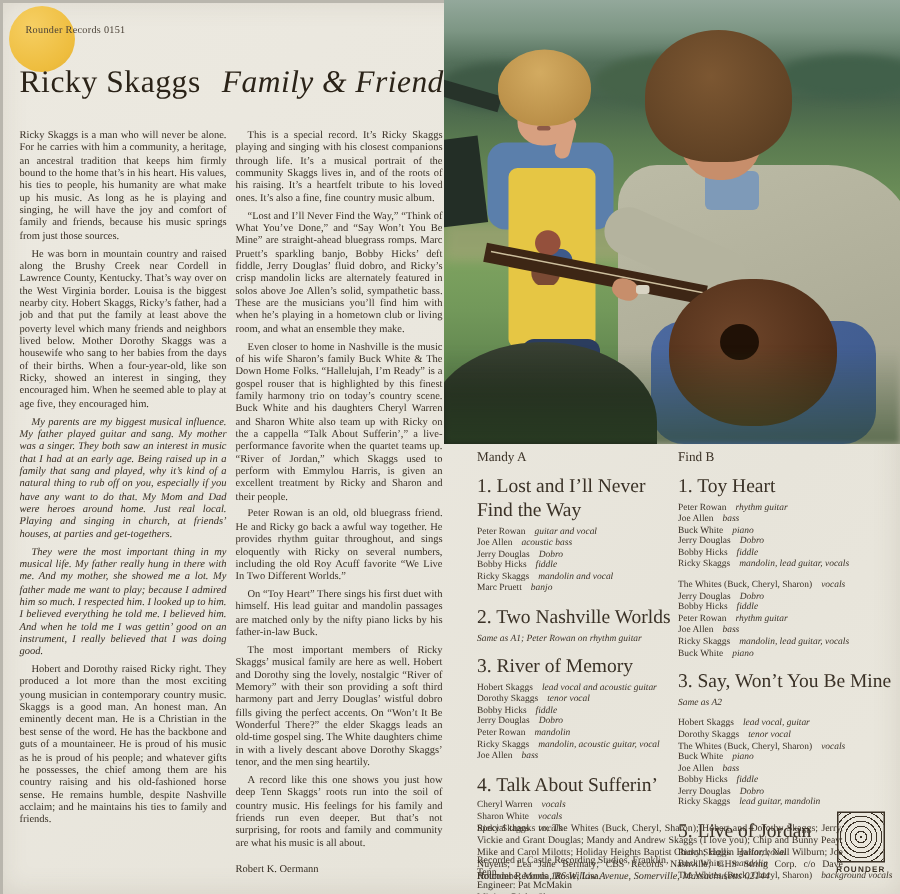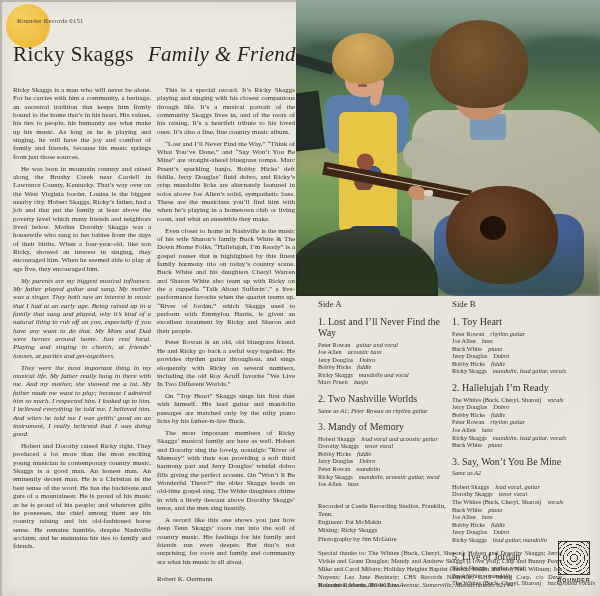--- a/index.html
+++ b/index.html
@@ -71,21 +71,21 @@
   .guitar-hole{left:184px;top:216px;width:26px;height:24px;border-radius:50%;background:#201106;}
   
   .case{left:-10px;top:228px;width:152px;height:76px;border-radius:50% 50% 6px 6px/70% 70% 6px 6px;
     background:linear-gradient(180deg,#3a4234 0%,#242a1f 45%,#1c2118 100%);}
   
   .side{position:absolute;top:299px;font-size:6.3px;color:#3a3126;}
   .sideA{left:318px;width:132px;}
   .sideB{left:452px;width:146px;}
   .side-heading{font-size:8.8px;margin-bottom:5px;}
   .track{margin-bottom:6px;}
-  .track-title{font-size:10px;margin:7px 0 2.5px 0;}
+  .track-title{font-size:13px;margin:7px 0 2.5px 0;}
   .person{line-height:7.6px;}
   .p-name{margin-right:6px;}
   .p-role{font-style:italic;}
   .track-note{font-style:italic;line-height:7.6px;}
   
   .credits{margin-top:14px;font-size:6.6px;line-height:8.2px;}
   .thanks{position:absolute;left:318px;top:549px;width:244px;font-size:6.6px;line-height:7.9px;text-align:justify;}
   .footer{position:absolute;left:318px;top:581px;font-size:6.8px;}
   .footer i{font-style:italic;}
   
@@ -112,21 +112,21 @@
       <p class="para roman">He was born in mountain country and raised along the Brushy Creek near Cordell in Lawrence County, Kentucky. That’s way over on the West Virginia border. Louisa is the biggest nearby city. Hobert Skaggs, Ricky’s father, had a job and that put the family at least above the poverty level which many friends and neighbors lived below. Mother Dorothy Skaggs was a housewife who sang to her babies from the days of their births. When a four-year-old, like son Ricky, showed an interest in singing, they encouraged him. When he seemed able to play at age five, they encouraged him.</p>
       <p class="para italic">My parents are my biggest musical influence. My father played guitar and sang. My mother was a singer. They both saw an interest in music that I had at an early age. Being raised up in a family that sang and played, why it’s kind of a natural thing to rub off on you, especially if you have any want to do that. My Mom and Dad were heroes around home. Just real local. Playing and singing in church, at friends’ houses, at parties and get-togethers.</p>
       <p class="para italic">They were the most important thing in my musical life. My father really hung in there with me. And my mother, she showed me a lot. My father made me want to play; because I admired him so much. I respected him. I looked up to him. I believed everything he told me. I believed him. And when he told me I was gettin’ good on an instrument, I really believed that I was doing good.</p>
       <p class="para roman">Hobert and Dorothy raised Ricky right. They produced a lot more than the most exciting young musician in contemporary country music. Skaggs is a good man. An honest man. An eminently decent man. He is a Christian in the best sense of the word. He has the backbone and guts of a mountaineer. He is proud of his music as he is proud of his people; and whatever gifts he possesses, the chief among them are his country raising and his old-fashioned horse sense. He remains humble, despite Nashville acclaim; and he maintains his ties to family and friends.</p>
     </div>
   <div class="col col2" id="col2">
       <p class="para roman">This is a special record. It’s Ricky Skaggs playing and singing with his closest companions through life. It’s a musical portrait of the community Skaggs lives in, and of the roots of his raising. It’s a heartfelt tribute to his loved ones. It’s also a fine, fine country music album.</p>
       <p class="para roman">“Lost and I’ll Never Find the Way,” “Think of What You’ve Done,” and “Say Won’t You Be Mine” are straight-ahead bluegrass romps. Marc Pruett’s sparkling banjo, Bobby Hicks’ deft fiddle, Jerry Douglas’ fluid dobro, and Ricky’s crisp mandolin licks are alternately featured in solos above Joe Allen’s solid, sympathetic bass. These are the musicians you’ll find him with when he’s playing in a hometown club or living room, and what an ensemble they make.</p>
       <p class="para roman">Even closer to home in Nashville is the music of his wife Sharon’s family Buck White &amp; The Down Home Folks. “Hallelujah, I’m Ready” is a gospel rouser that is highlighted by this finest family harmony trio on today’s country scene. Buck White and his daughters Cheryl Warren and Sharon White also team up with Ricky on the a cappella “Talk About Sufferin’,” a live-performance favorite when the quartet teams up. “River of Jordan,” which Skaggs used to perform with Emmylou Harris, is given an excellent treatment by Ricky and Sharon and their people.</p>
       <p class="para roman">Peter Rowan is an old, old bluegrass friend. He and Ricky go back a awful way together. He provides rhythm guitar throughout, and sings eloquently with Ricky on several numbers, including the old Roy Acuff favorite “We Live In Two Different Worlds.”</p>
-      <p class="para roman">On “Toy Heart” Skaggs sings his first duet with himself. His lead guitar and mandolin passages are matched only by the nifty piano licks by his father-in-law Buck.</p>
+      <p class="para roman">On “Toy Heart” There sings his first duet with himself. His lead guitar and mandolin passages are matched only by the nifty piano licks by his father-in-law Buck.</p>
       <p class="para roman">The most important members of Ricky Skaggs’ musical family are here as well. Hobert and Dorothy sing the lovely, nostalgic “River of Memory” with their son providing a soft third harmony part and Jerry Douglas’ wistful dobro fills giving the perfect accents. On “Won’t It Be Wonderful There?” the elder Skaggs leads an old-time gospel sing. The White daughters chime in with a lively descant above Dorothy Skaggs’ tenor, and the men sing heartily.</p>
       <p class="para roman">A record like this one shows you just how deep Tenn Skaggs’ roots run into the soil of country music. His feelings for his family and friends run even deeper. But that’s not surprising, for roots and family and community are what his music is all about.</p>
       <p class="para signature">Robert K. Oermann</p>
     </div>
 
   <div class="photo">
     <div class="ph-bg"></div>
     <div class="ph-trees"></div>
     <div class="ph-path"></div>
     <div class="fence-a"></div>
@@ -150,64 +150,69 @@
     <div class="guitar-body"></div>
     <div class="guitar-hole"></div>
     <div class="case"></div>
     <div class="man-face"></div>
     <div class="man-smile"></div>
     <div class="man-hair"></div>
     <div class="ph-grass"></div>
   </div>
 
   <div class="side sideA" id="sideA">
-      <div class="side-heading">Side A</div>
+      <div class="side-heading">Mandy A</div>
       <div class="track">
         <div class="track-title"><span>1. </span><span>Lost and I’ll Never Find the Way</span></div>
         <div class="person"><span class="p-name">Peter Rowan</span><span class="p-role">guitar and vocal</span></div>
         <div class="person"><span class="p-name">Joe Allen</span><span class="p-role">acoustic bass</span></div>
         <div class="person"><span class="p-name">Jerry Douglas</span><span class="p-role">Dobro</span></div>
         <div class="person"><span class="p-name">Bobby Hicks</span><span class="p-role">fiddle</span></div>
         <div class="person"><span class="p-name">Ricky Skaggs</span><span class="p-role">mandolin and vocal</span></div>
         <div class="person"><span class="p-name">Marc Pruett</span><span class="p-role">banjo</span></div>
       </div>
       <div class="track">
         <div class="track-title"><span>2. </span><span>Two Nashville Worlds</span></div>
         <div class="track-note">Same as A1; Peter Rowan on rhythm guitar</div>
       </div>
       <div class="track">
-        <div class="track-title"><span>3. </span><span>Mandy of Memory</span></div>
+        <div class="track-title"><span>3. </span><span>River of Memory</span></div>
         <div class="person"><span class="p-name">Hobert Skaggs</span><span class="p-role">lead vocal and acoustic guitar</span></div>
         <div class="person"><span class="p-name">Dorothy Skaggs</span><span class="p-role">tenor vocal</span></div>
         <div class="person"><span class="p-name">Bobby Hicks</span><span class="p-role">fiddle</span></div>
         <div class="person"><span class="p-name">Jerry Douglas</span><span class="p-role">Dobro</span></div>
         <div class="person"><span class="p-name">Peter Rowan</span><span class="p-role">mandolin</span></div>
         <div class="person"><span class="p-name">Ricky Skaggs</span><span class="p-role">mandolin, acoustic guitar, vocal</span></div>
         <div class="person"><span class="p-name">Joe Allen</span><span class="p-role">bass</span></div>
+      </div>
+      <div class="track">
+        <div class="track-title"><span>4. </span><span>Talk About Sufferin’</span></div>
+        <div class="person"><span class="p-name">Cheryl Warren</span><span class="p-role">vocals</span></div>
+        <div class="person"><span class="p-name">Sharon White</span><span class="p-role">vocals</span></div>
+        <div class="person"><span class="p-name">Ricky Skaggs</span><span class="p-role">vocals</span></div>
       </div>
       <div class="credits">
         <div class="credit-line">Recorded at Castle Recording Studios, Franklin, Tenn.</div>
         <div class="credit-line">Engineer: Pat McMakin</div>
         <div class="credit-line">Mixing: Ricky Skaggs</div>
         <div class="credit-line">Photography by Jim McGuire</div>
       </div>
     </div>
   <div class="side sideB" id="sideB">
-      <div class="side-heading">Side B</div>
+      <div class="side-heading">Find B</div>
       <div class="track">
         <div class="track-title"><span>1. </span><span>Toy Heart</span></div>
         <div class="person"><span class="p-name">Peter Rowan</span><span class="p-role">rhythm guitar</span></div>
         <div class="person"><span class="p-name">Joe Allen</span><span class="p-role">bass</span></div>
         <div class="person"><span class="p-name">Buck White</span><span class="p-role">piano</span></div>
         <div class="person"><span class="p-name">Jerry Douglas</span><span class="p-role">Dobro</span></div>
         <div class="person"><span class="p-name">Bobby Hicks</span><span class="p-role">fiddle</span></div>
         <div class="person"><span class="p-name">Ricky Skaggs</span><span class="p-role">mandolin, lead guitar, vocals</span></div>
       </div>
       <div class="track">
-        <div class="track-title"><span>2. </span><span>Hallelujah I’m Ready</span></div>
         <div class="person"><span class="p-name">The Whites (Buck, Cheryl, Sharon)</span><span class="p-role">vocals</span></div>
         <div class="person"><span class="p-name">Jerry Douglas</span><span class="p-role">Dobro</span></div>
         <div class="person"><span class="p-name">Bobby Hicks</span><span class="p-role">fiddle</span></div>
         <div class="person"><span class="p-name">Peter Rowan</span><span class="p-role">rhythm guitar</span></div>
         <div class="person"><span class="p-name">Joe Allen</span><span class="p-role">bass</span></div>
         <div class="person"><span class="p-name">Ricky Skaggs</span><span class="p-role">mandolin, lead guitar, vocals</span></div>
         <div class="person"><span class="p-name">Buck White</span><span class="p-role">piano</span></div>
       </div>
       <div class="track">
         <div class="track-title"><span>3. </span><span>Say, Won’t You Be Mine</span></div>

